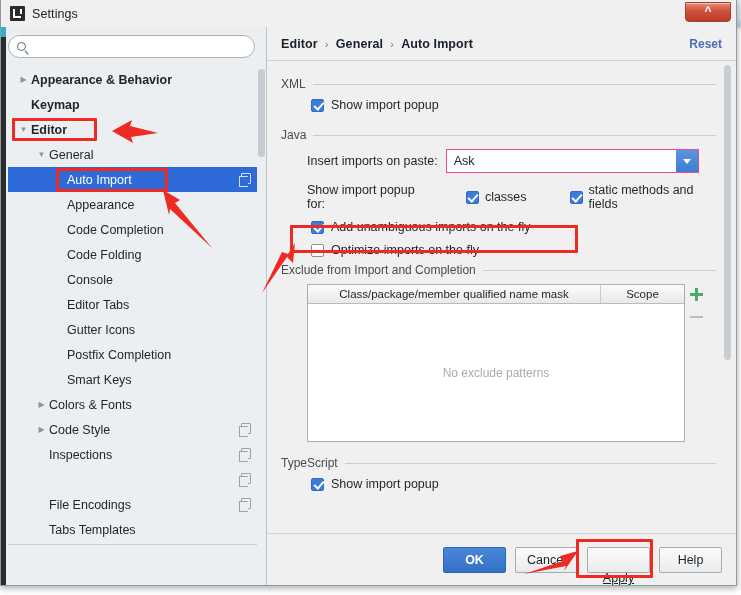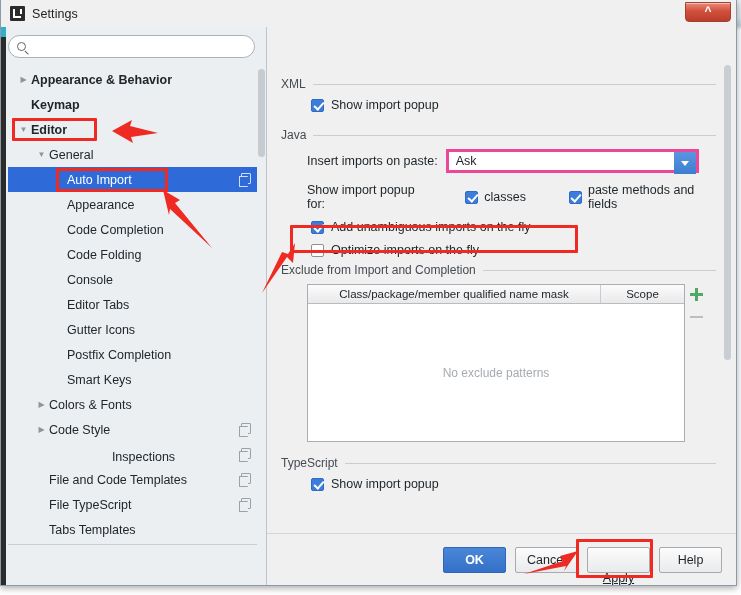--- a/index.html
+++ b/index.html
@@ -232,21 +232,21 @@
     content: ""; position: absolute; left: 3.5px; top: 0.5px;
     width: 4px; height: 8px; border: solid #fff;
     border-width: 0 2px 2px 0; transform: rotate(42deg);
   }
   .cblbl { font-size: 12.5px; color: #1d2429; }
 
   .inlinerow { display: flex; align-items: center; margin: 7px 0 4px 26px; }
   .inlinerow .lab { font-size: 12.5px; color: #1d2429; }
   .selwrap {
     margin-left: 8px; width: 253px; height: 24px;
-    border: 3px solid #ec4899; background: #fff;
+    border: 1px solid #ec4899; background: #fff;
     display: flex; align-items: center; position: relative;
   }
   .selwrap .val { font-size: 12.5px; color: #1d2429; padding-left: 7px; }
   .selarrow {
     position: absolute; right: 0; top: 0; width: 22px; height: 22px;
     background: linear-gradient(180deg,#5b95e0 0%,#3d7ed0 100%);
     display: flex; align-items: center; justify-content: center;
   }
   .selarrow::after {
     content: ""; border-left: 4.5px solid transparent;
@@ -435,48 +435,51 @@
           </div>
           <div class="trow" style="padding-left: 26px;">
             <span class="twist">▶</span>
             <span class="lbl">Colors &amp; Fonts</span>
           </div>
           <div class="trow" style="padding-left: 26px;">
             <span class="twist">▶</span>
             <span class="lbl">Code Style</span>
             <span class="copyicon"></span>
           </div>
-          <div class="trow" style="padding-left: 26px; flex-direction: column;">
+          <div class="trow" style="padding-left: 26px;">
             <span class="twist">&nbsp;</span>
             <span class="lbl">Inspections</span>
             <span class="copyicon"></span>
           </div>
           <div class="trow" style="padding-left: 26px;">
             <span class="twist">&nbsp;</span>
-            <span class="lbl">File and Code Templates</span>
             <span class="copyicon"></span>
           </div>
           <div class="trow" style="padding-left: 26px;">
             <span class="twist">&nbsp;</span>
-            <span class="lbl">File TypeScript</span>
+            <span class="lbl">File Encodings</span>
             <span class="copyicon"></span>
           </div>
           <div class="trow" style="padding-left: 26px;">
             <span class="twist">&nbsp;</span>
             <span class="lbl">Tabs Templates</span>
           </div>
         </div>
 
       <div id="lsb">
         <div class="thumb"></div>
       </div>
     </div>
 
     <div id="right">
 
+      <div id="crumbbar">
+        <div id="crumb"><span>Editor</span><span class="sep"> › </span><span>General</span><span class="sep"> › </span><span>Auto Import</span></div>
+        <div id="reset">Reset</div>
+      </div>
 
       <div id="panel">
 
         <div class="grouphdr">
           <span>XML</span>
           <span class="line"></span>
         </div>
         <div class="cbrow">
           <span class="cb on"></span>
           <span class="cblbl">Show import popup</span>
@@ -496,21 +499,21 @@
         </div>
 
         <div class="popupforrow">
           <span class="lab">Show import popup for:</span>
           <span class="cbgrp g1">
             <span class="cb on"></span>
             <span class="cblbl">classes</span>
           </span>
           <span class="cbgrp g2">
             <span class="cb on"></span>
-            <span class="cblbl">paste methods and fields</span>
+            <span class="cblbl">static methods and fields</span>
           </span>
         </div>
 
         <div class="cbrow" style="margin-left:30px;margin-top:9px;">
           <span class="cb on"></span>
           <span class="cblbl">Add unambiguous imports on the fly</span>
         </div>
 
         <div class="cbrow" style="margin-left:30px;margin-top:9px;">
           <span class="cb"></span>

